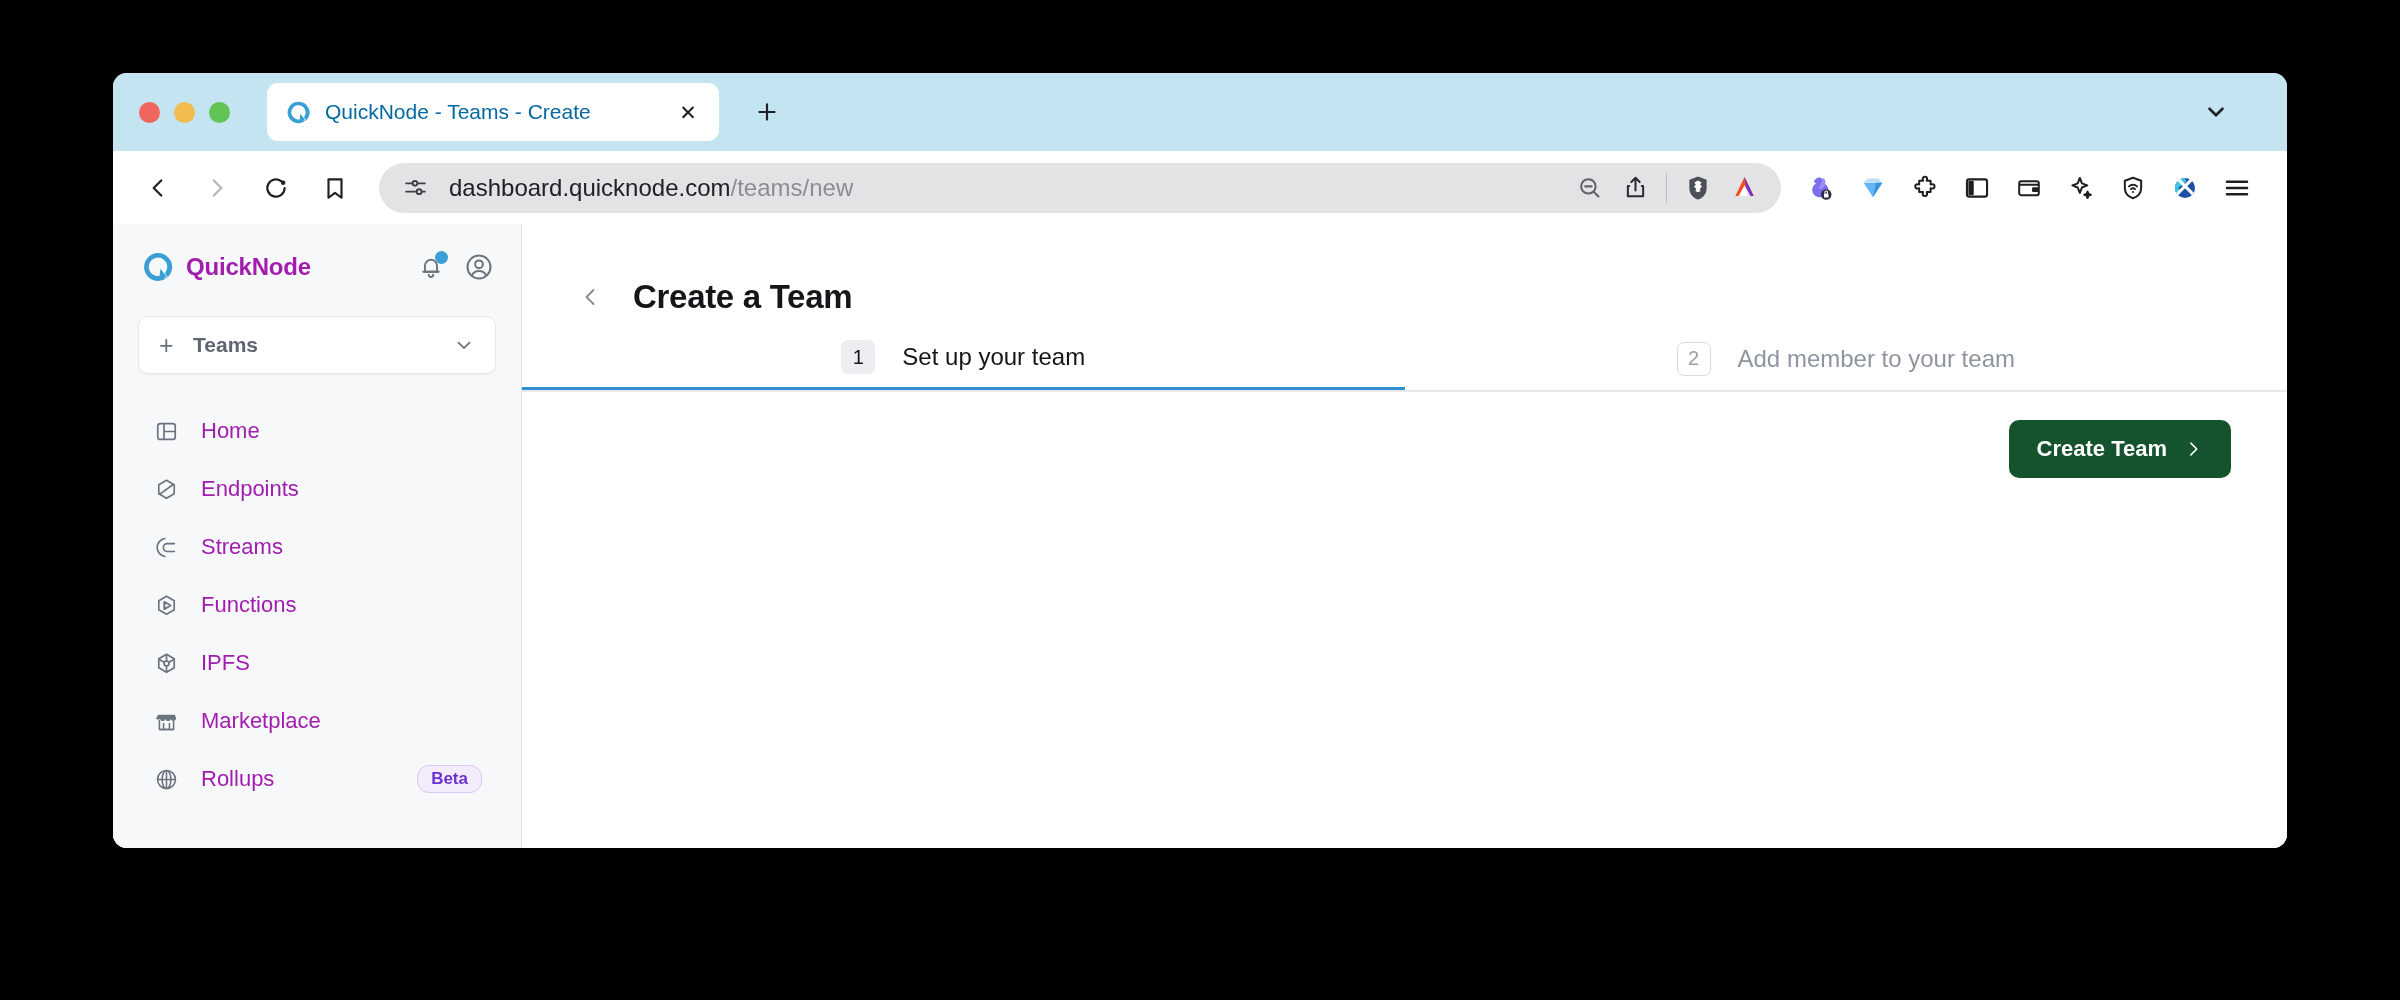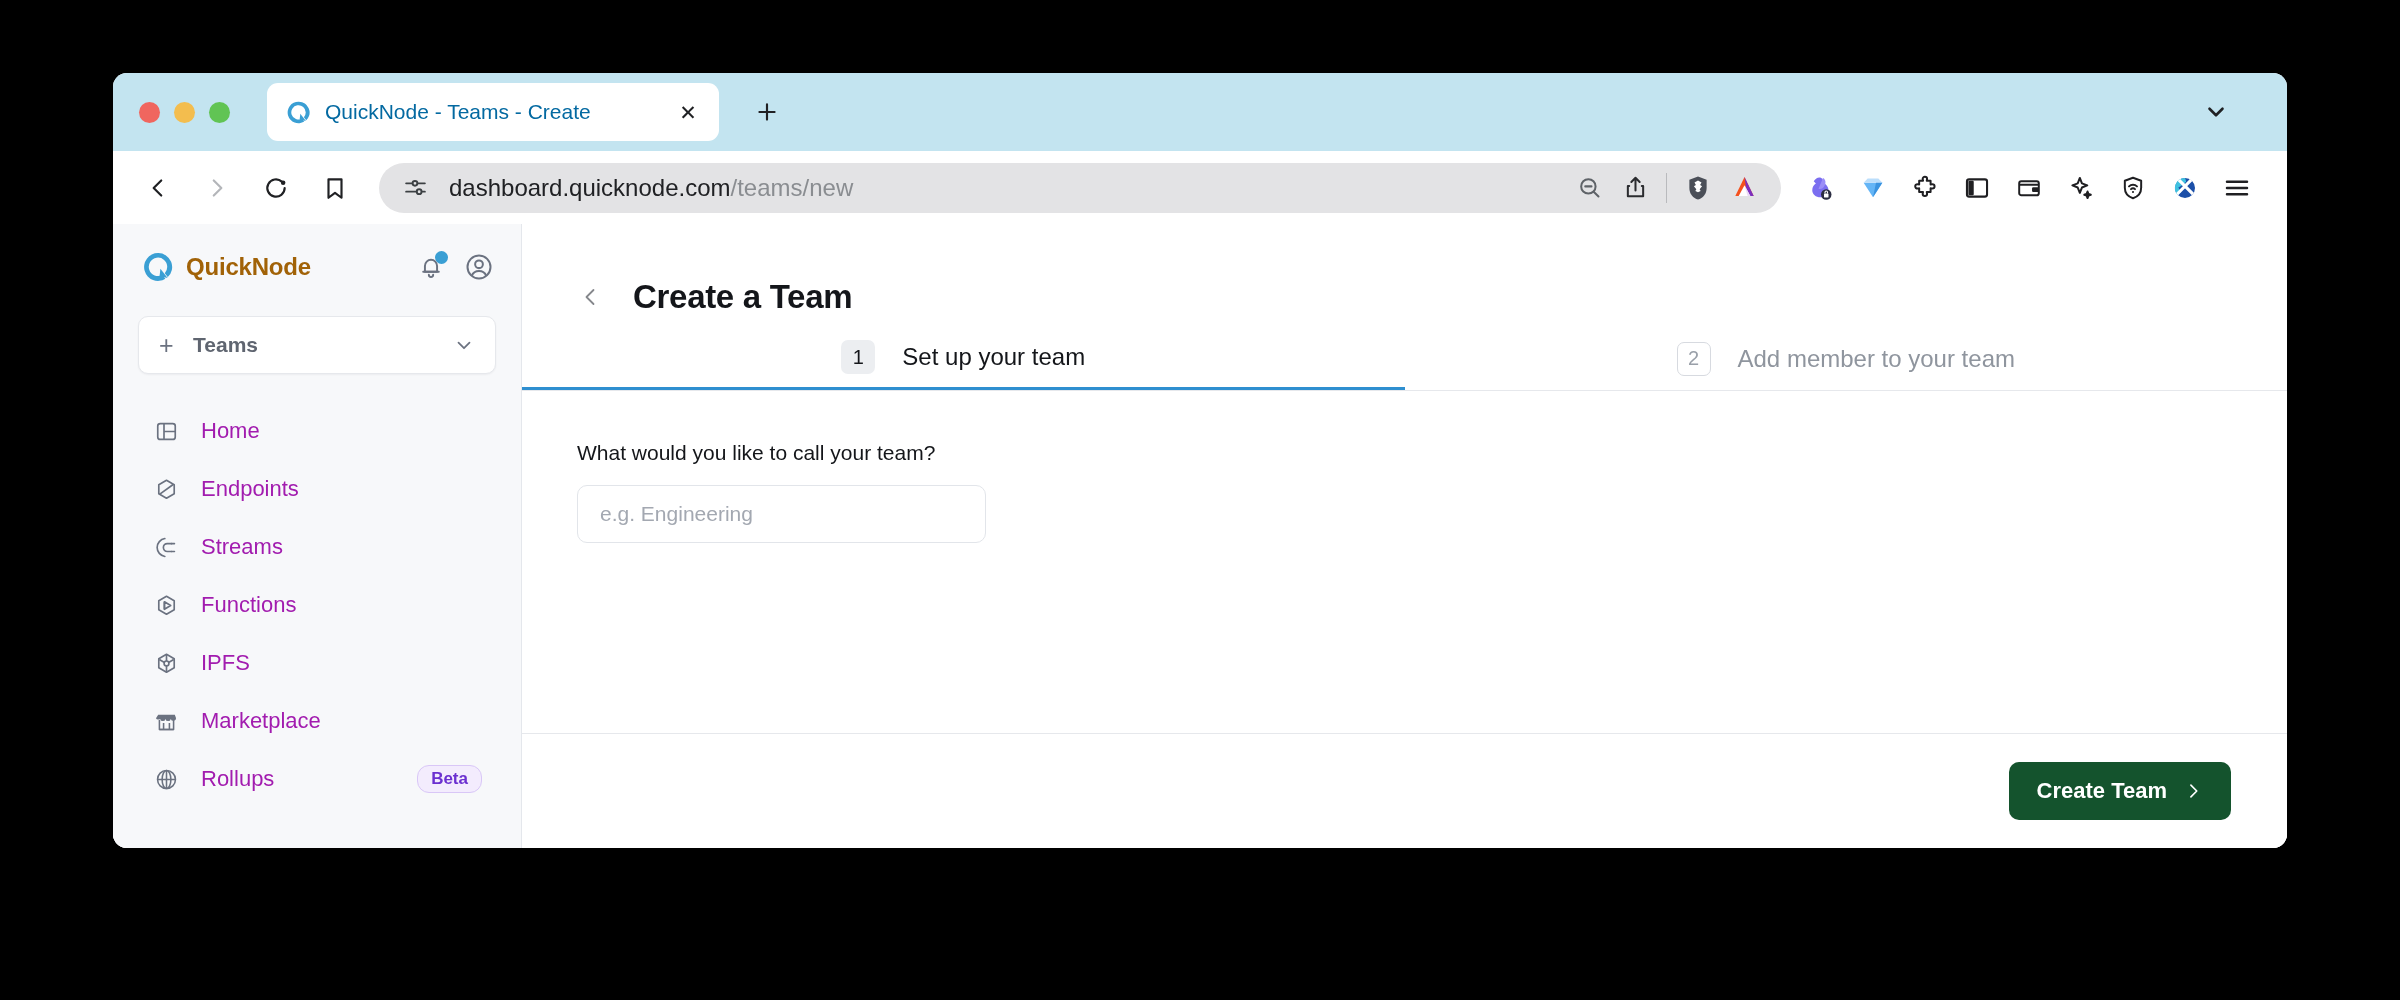--- a/index.html
+++ b/index.html
@@ -144,21 +144,21 @@
     padding: 0 25px;
   }
   #brand-row {
     display: flex; align-items: center;
     height: 86px;
     padding-left: 3px;
   }
   #brand-logo { width: 34px; height: 34px; flex: 0 0 auto; }
   #brand-name {
     margin-left: 11px;
-    font-size: 24px; font-weight: 700; color: #a16207;
+    font-size: 24px; font-weight: 700; color: #a21caf;
     letter-spacing: -0.2px;
   }
   #brand-actions { margin-left: auto; display: flex; align-items: center; gap: 14px; }
   .brand-icon-btn {
     width: 34px; height: 34px; position: relative;
     display: flex; align-items: center; justify-content: center;
   }
   #bell-badge {
     position: absolute; top: 1px; right: 0px;
     width: 13px; height: 13px; border-radius: 50%;
@@ -602,24 +602,20 @@
         <div class="step active">
           <span class="step-num">1</span>
           <span class="step-label">Set up your team</span>
         </div>
         <div class="step inactive">
           <span class="step-num">2</span>
           <span class="step-label">Add member to your team</span>
         </div>
       </div>
 
-      <div id="form-area">
-        <div id="field-label">What would you like to call your team?</div>
-        <input id="team-name-input" type="text" placeholder="e.g. Engineering" style="">
-      </div>
 
       <div id="footer">
         <button id="create-team-button">
           <span>Create Team</span>
           <span id="create-team-arrow">
             <svg viewBox="0 0 24 24" width="20" height="20" fill="none" stroke="#ffffff" stroke-width="2" stroke-linecap="round" stroke-linejoin="round">
                 <path d="M9.5 5l7 7-7 7"></path>
               </svg>
           </span>
         </button>

